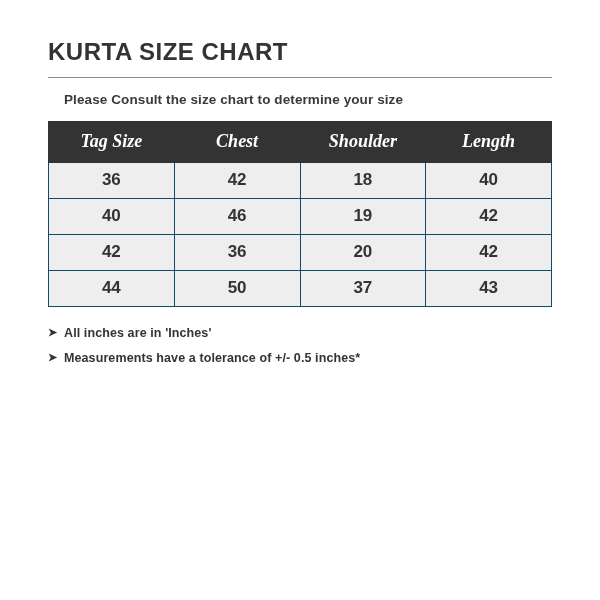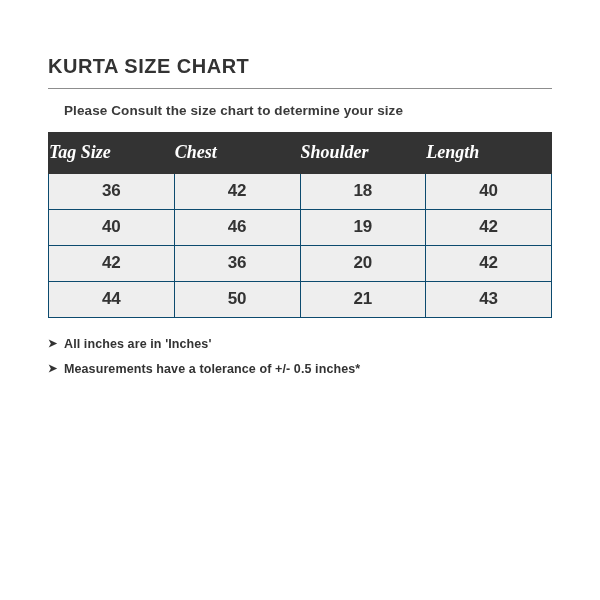--- a/index.html
+++ b/index.html
@@ -15,25 +15,25 @@
     overflow: hidden;
   }
   .page {
     position: relative;
     width: 600px;
     height: 600px;
     box-sizing: border-box;
     padding: 38px 48px 0 48px;
   }
   .title {
-    font-size: 20px;
+    font-size: 24px;
     font-weight: bold;
     letter-spacing: 0.5px;
     color: #333333;
-    margin: 16px 0 10px 0;
+    margin: 0 0 10px 0;
     line-height: 1.2;
   }
   .rule {
     width: 504px;
     height: 1px;
     background: #8d8d8d;
     margin: 4px 0 14px 0;
   }
   .subtitle {
     font-size: 13.5px;
@@ -48,21 +48,21 @@
     table-layout: fixed;
   }
   table.size-chart th {
     background: #333333;
     color: #ffffff;
     font-family: "Liberation Serif", serif;
     font-style: italic;
     font-weight: bold;
     font-size: 18px;
     padding: 9px 0 10px 0;
-    text-align: left;
+    text-align: center;
     border: 1px solid #333333;
   }
   table.size-chart td {
     background: #eeeeee;
     color: #333333;
     font-size: 17px;
     font-weight: bold;
     text-align: center;
     padding: 7px 0 8px 0;
     border: 1px solid #0c4a6e;
@@ -123,21 +123,21 @@
       </tr>
       <tr>
         <td>42</td>
         <td>36</td>
         <td>20</td>
         <td>42</td>
       </tr>
       <tr>
         <td>44</td>
         <td>50</td>
-        <td>21</td>
+        <td>37</td>
         <td>43</td>
       </tr>
     </tbody>
   </table>
 
   <div class="notes">
     <div class="note">
       <span class="bullet">➤</span>
       <span class="note-text">All inches are in 'Inches'</span>
     </div>

